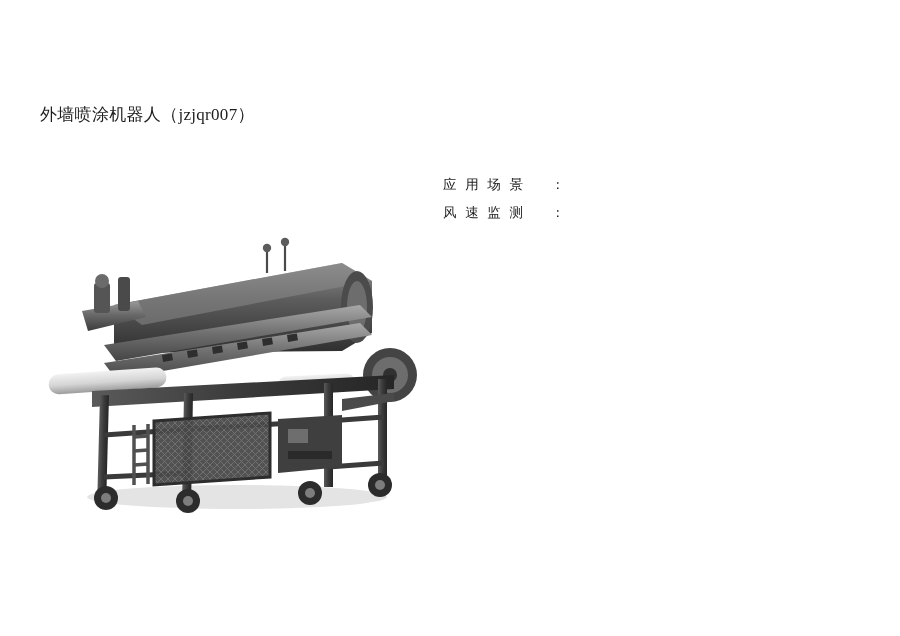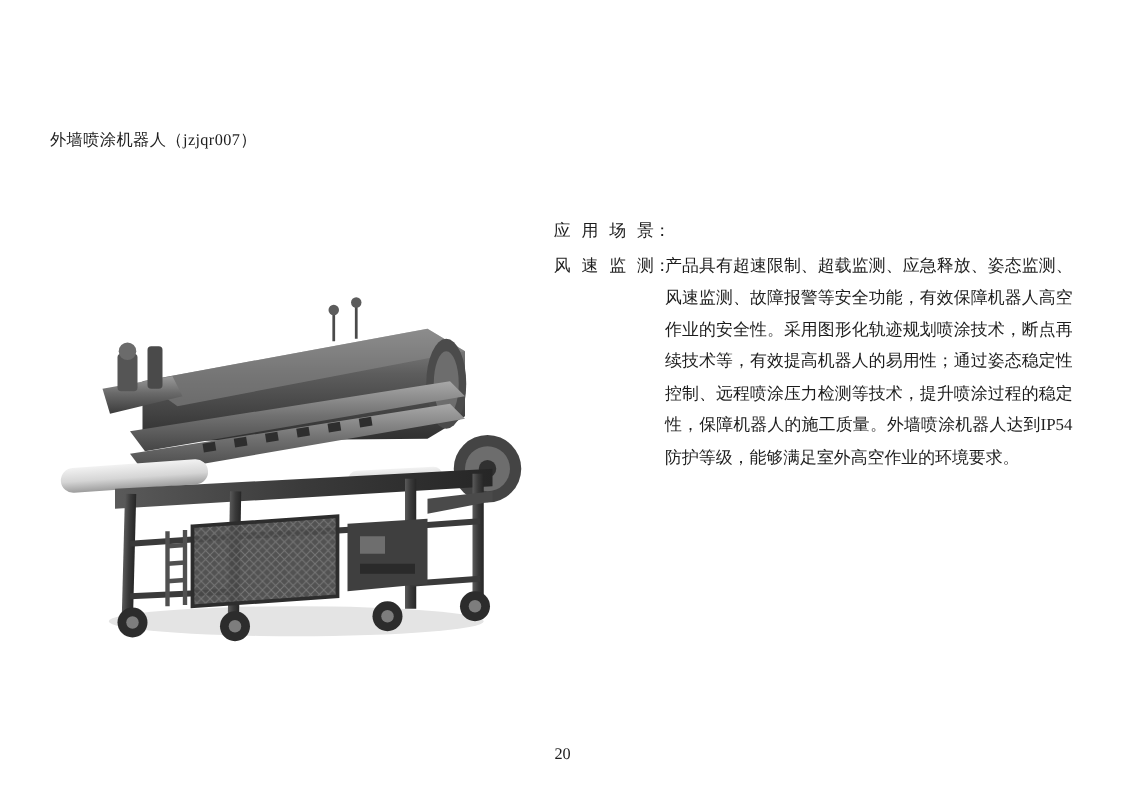--- a/index.html
+++ b/index.html
@@ -20,21 +20,21 @@
     position: absolute;
     left: 0; top: 0;
     width: 900px;
     height: 636px;
   }
 
   .doc-title {
     position: absolute;
     left: 40px;
     top: 103px;
-    font-size: 13px;
+    font-size: 17px;
     letter-spacing: 0.3px;
     color: #1d1d1d;
     white-space: nowrap;
   }
 
   
   .figure {
     position: absolute;
     left: 42px;
     top: 185px;
@@ -49,20 +49,21 @@
   .spec-block {
     position: absolute;
     left: 443px;
     top: 172px;
     width: 415px;
   }
   .spec-row {
     display: flex;
     align-items: flex-start;
     margin-bottom: 2px;
+    gap: 28px;
   }
   .spec-label {
     flex: 0 0 auto;
     width: 80px;
     font-size: 13.5px;
     line-height: 25.5px;
     white-space: nowrap;
     text-align: justify;
     text-align-last: justify;
     color: #1d1d1d;
@@ -222,20 +223,18 @@
   <div class="spec-block">
 
     <div class="spec-row">
       <div class="spec-label">应用场景</div>
       <div class="spec-colon">：</div>
     </div>
 
     <div class="spec-row">
       <div class="spec-label">风速监测</div>
       <div class="spec-colon">：</div>
-      <div class="spec-value">产品具有超速限制、超载监测、应急释放、姿态监测、风速监测、故障报警等安全功能，有效保障机器人高空作业的安全性。采用图形化轨迹规划喷涂技术，断点再续技术等，有效提高机器人的易用性；通过姿态稳定性控制、远程喷涂压力检测等技术，提升喷涂过程的稳定性，保障机器人的施工质量。外墙喷涂机器人达到IP54防护等级，能够满足室外高空作业的环境要求。</div>
     </div>
 
   </div>
 
-  <div class="page-number">20</div>
 
 </div>
 
 </body></html>

